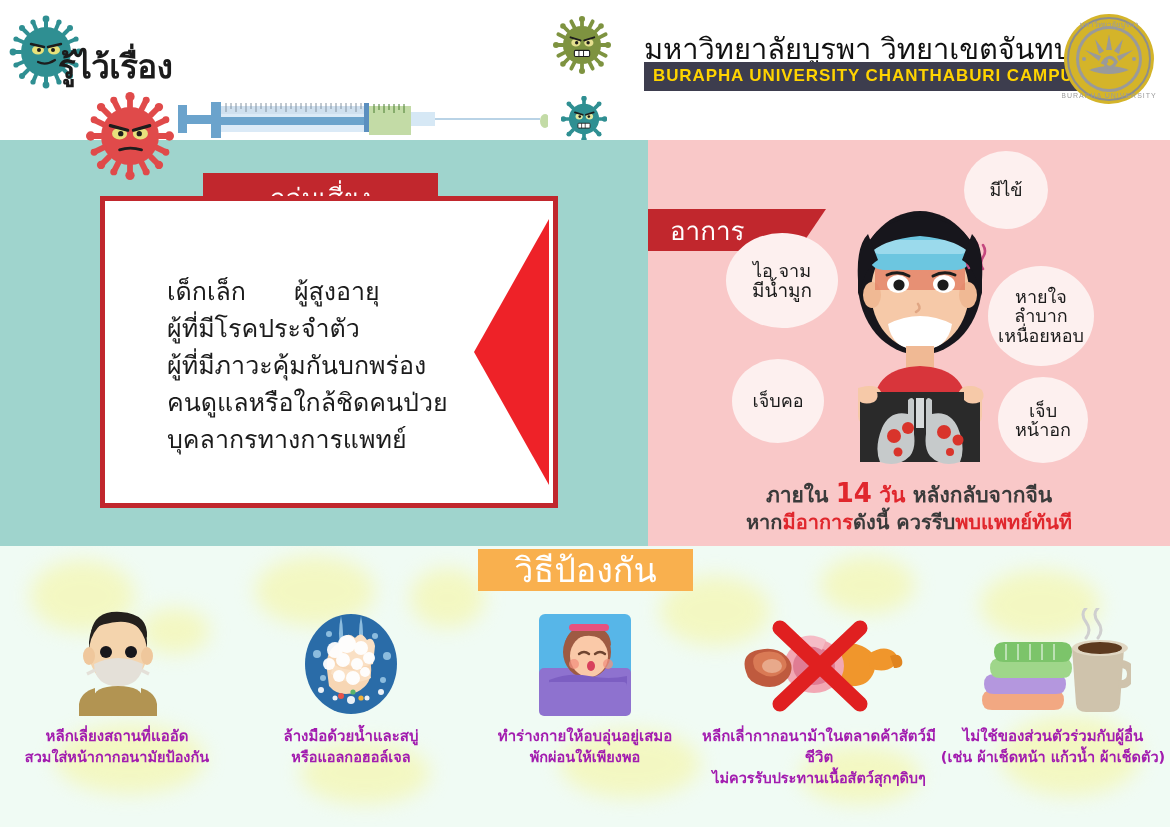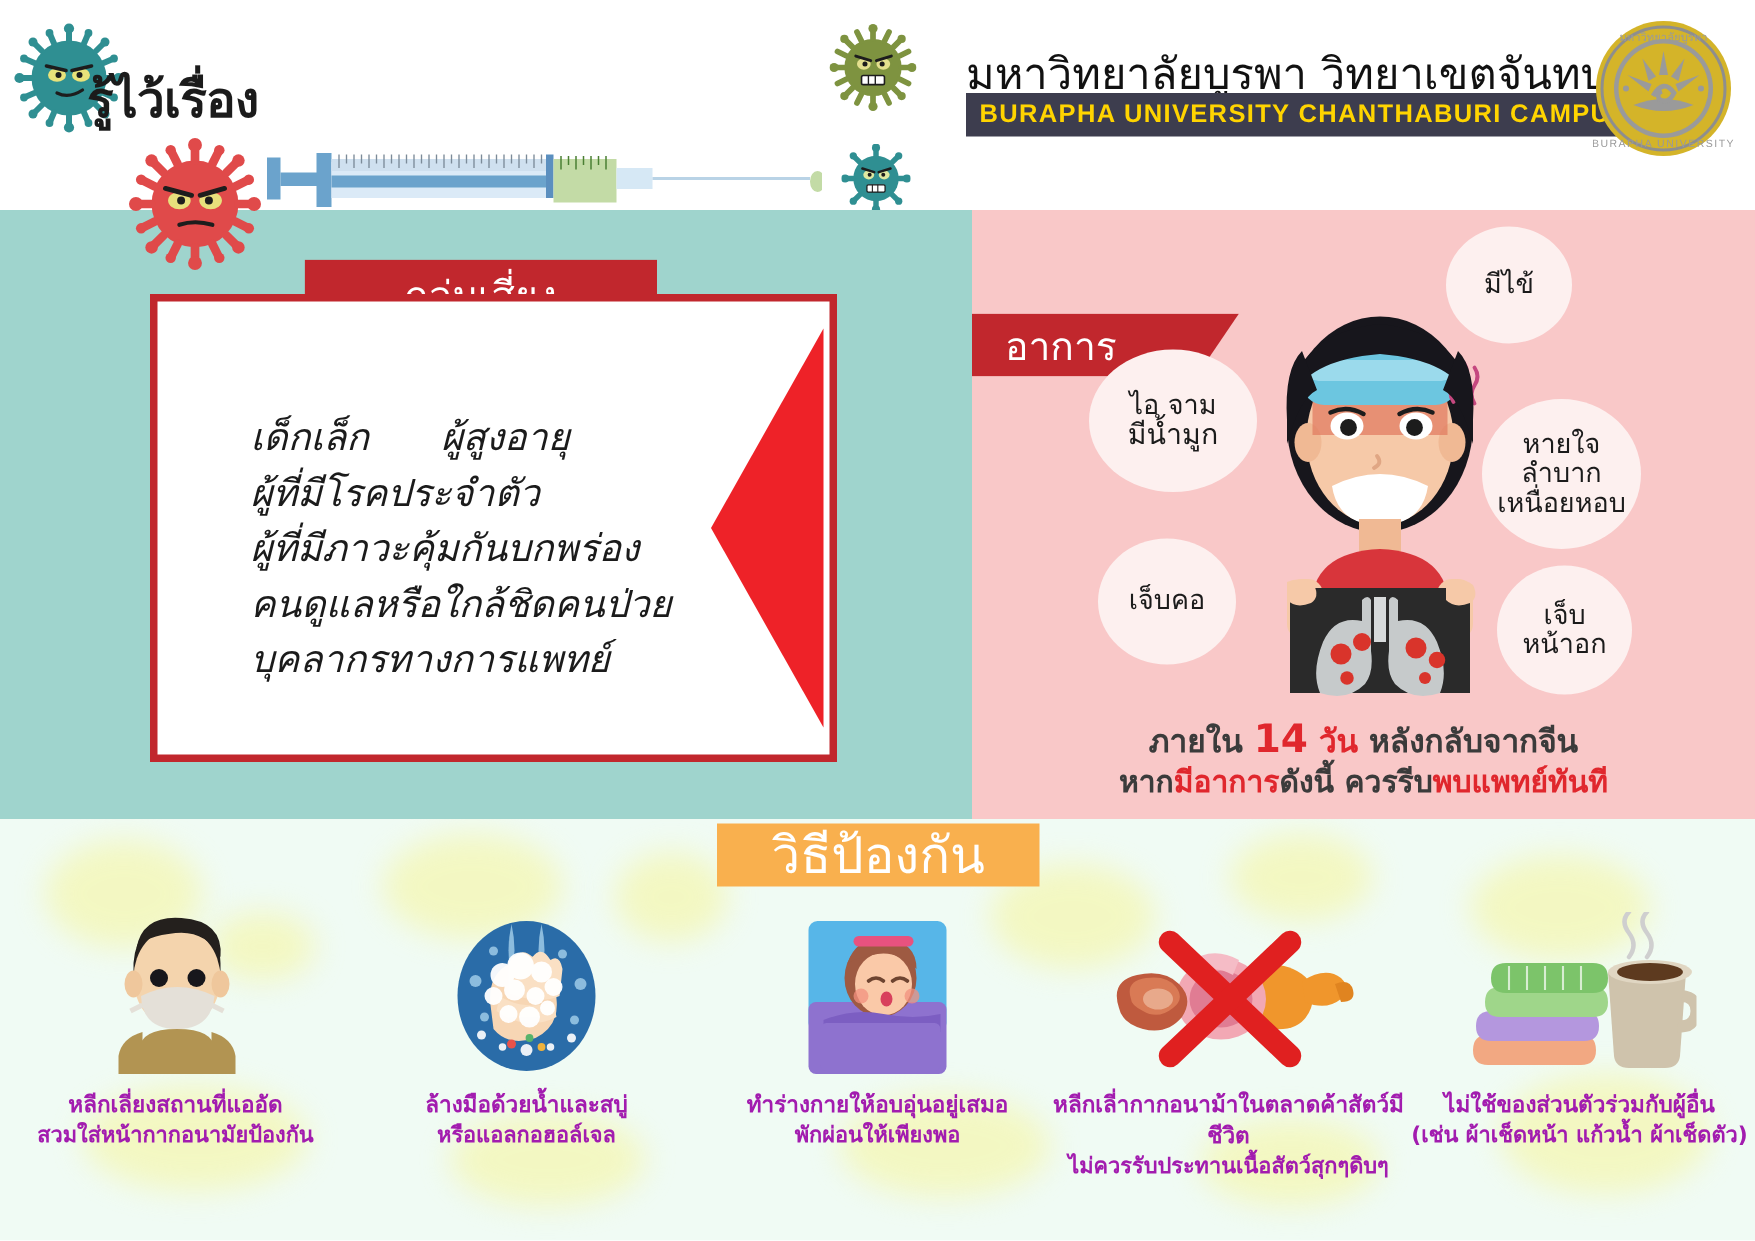--- a/index.html
+++ b/index.html
@@ -65,21 +65,21 @@
     position:absolute; left:100px; top:56px; width:458px; height:312px;
     background:#ffffff; border:5px solid #c1272d;
   }
   .risk-arrow {
     position:absolute; right:4px; top:18px;
     width:0; height:0;
     border-top:133px solid transparent;
     border-bottom:133px solid transparent;
     border-right:75px solid #ee2228;
   }
-  .risk-lines { position:absolute; left:62px; top:72px; width:330px;font-style:italic; }
+  .risk-lines { position:absolute; left:62px; top:72px; width:330px; }
   .risk-line { font-size:25px; color:#1b1b1b; line-height:37px; white-space:nowrap; }
   .risk-line.two-col { display:flex; gap:48px; }
 
   
   .panel-sym {
     position:absolute; left:648px; top:140px; width:522px; height:406px;
     background:#f9c8c8;
   }
   .banner-sym {
     position:absolute; left:0; top:25px; width:178px; height:42px;

